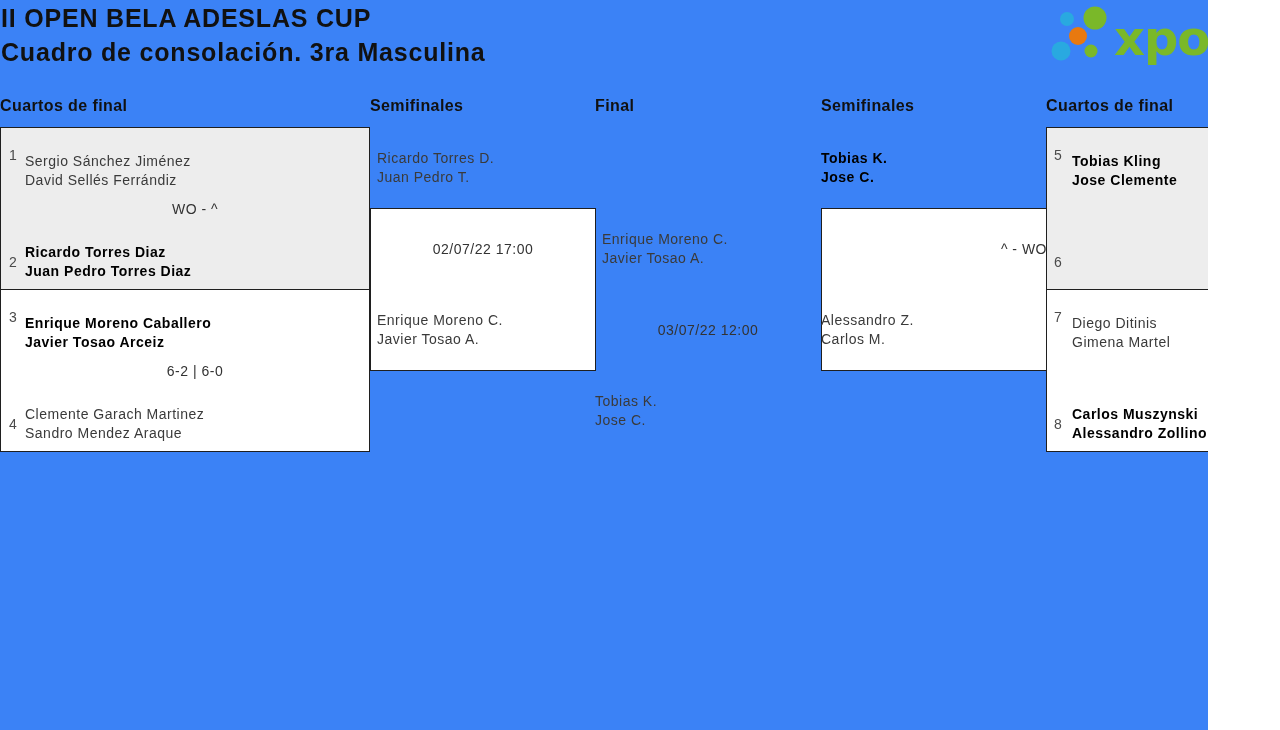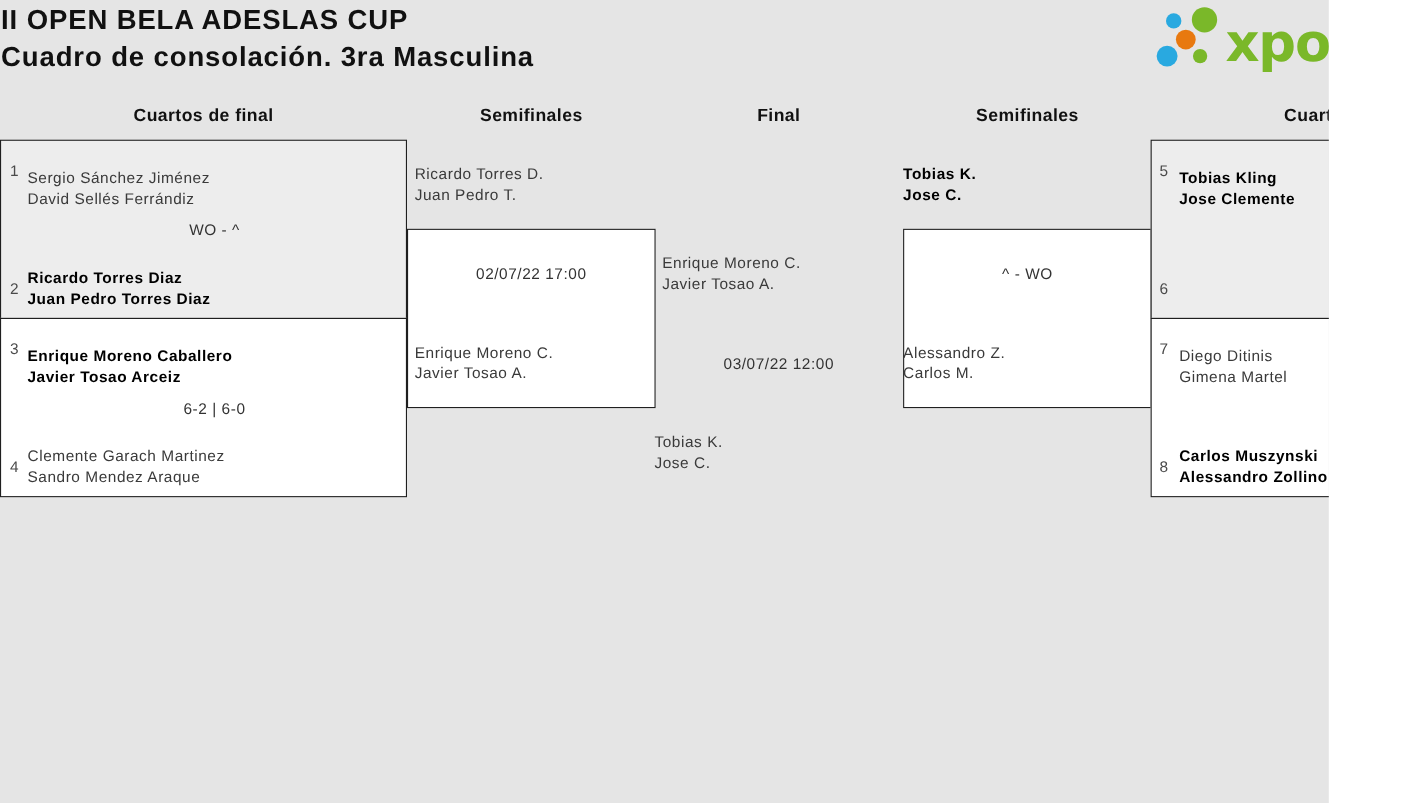--- a/index.html
+++ b/index.html
@@ -1,31 +1,31 @@
 <!DOCTYPE html>
 <html><head>
 <meta charset="utf-8">
 <style>
   html, body { margin:0; padding:0; }
   body {
     width:1280px; height:730px; overflow:hidden; background:#ffffff;
     font-family:"Liberation Sans", sans-serif;
   }
-  .page { position:relative; width:1208px; height:730px; overflow:hidden; background:#e5e5e5; }
+  .page { position:relative; width:1208px; height:730px; overflow:hidden; background:#3b82f6; }
 
   .title-line {
     position:absolute; left:1px; font-size:25px; font-weight:700; color:#111;
     letter-spacing:0.8px; white-space:nowrap;
   }
   #title1 { top:4px; }
   #title2 { top:38px; }
 
   .round-header {
     position:absolute; top:97px; font-size:16px; font-weight:700; color:#111;
-    text-align:center; letter-spacing:0.4px; white-space:nowrap;
+    letter-spacing:0.4px; white-space:nowrap;
   }
 
   .box {
     position:absolute; border:1px solid #1f1f1f; box-sizing:border-box; background:#fff;
   }
   .box.shaded { background:#ededed; }
 
   .name {
     font-size:14px; line-height:19px; color:#3a3a3a; letter-spacing:0.5px; white-space:nowrap;
   }
@@ -54,21 +54,21 @@
 
   #sfL-top-team { left:377px; top:149px; }
   #sfL-info     { left:370px; top:241px; width:226px; }
   #sfL-bot-team { left:377px; top:311px; }
 
   #final-top-team { left:602px; top:230px; }
   #final-info     { left:595px; top:322px; width:226px; }
   #final-bot-team { left:595px; top:392px; width:217px; }
 
   #sfR-top-team { left:821px; top:149px; width:216px; }
-  #sfR-info     { left:821px; top:241px; width:226px; }
+  #sfR-info     { left:821px; top:241px; width:226px;text-align:right; }
   #sfR-bot-team { left:821px; top:311px; width:216px; }
 
   #logo { position:absolute; left:1048px; top:2px; }
   #logo text {
     font-family:"DejaVu Sans", sans-serif; font-weight:bold; font-size:48px; letter-spacing:-1px;
   }
 </style>
 </head>
 <body>
 

